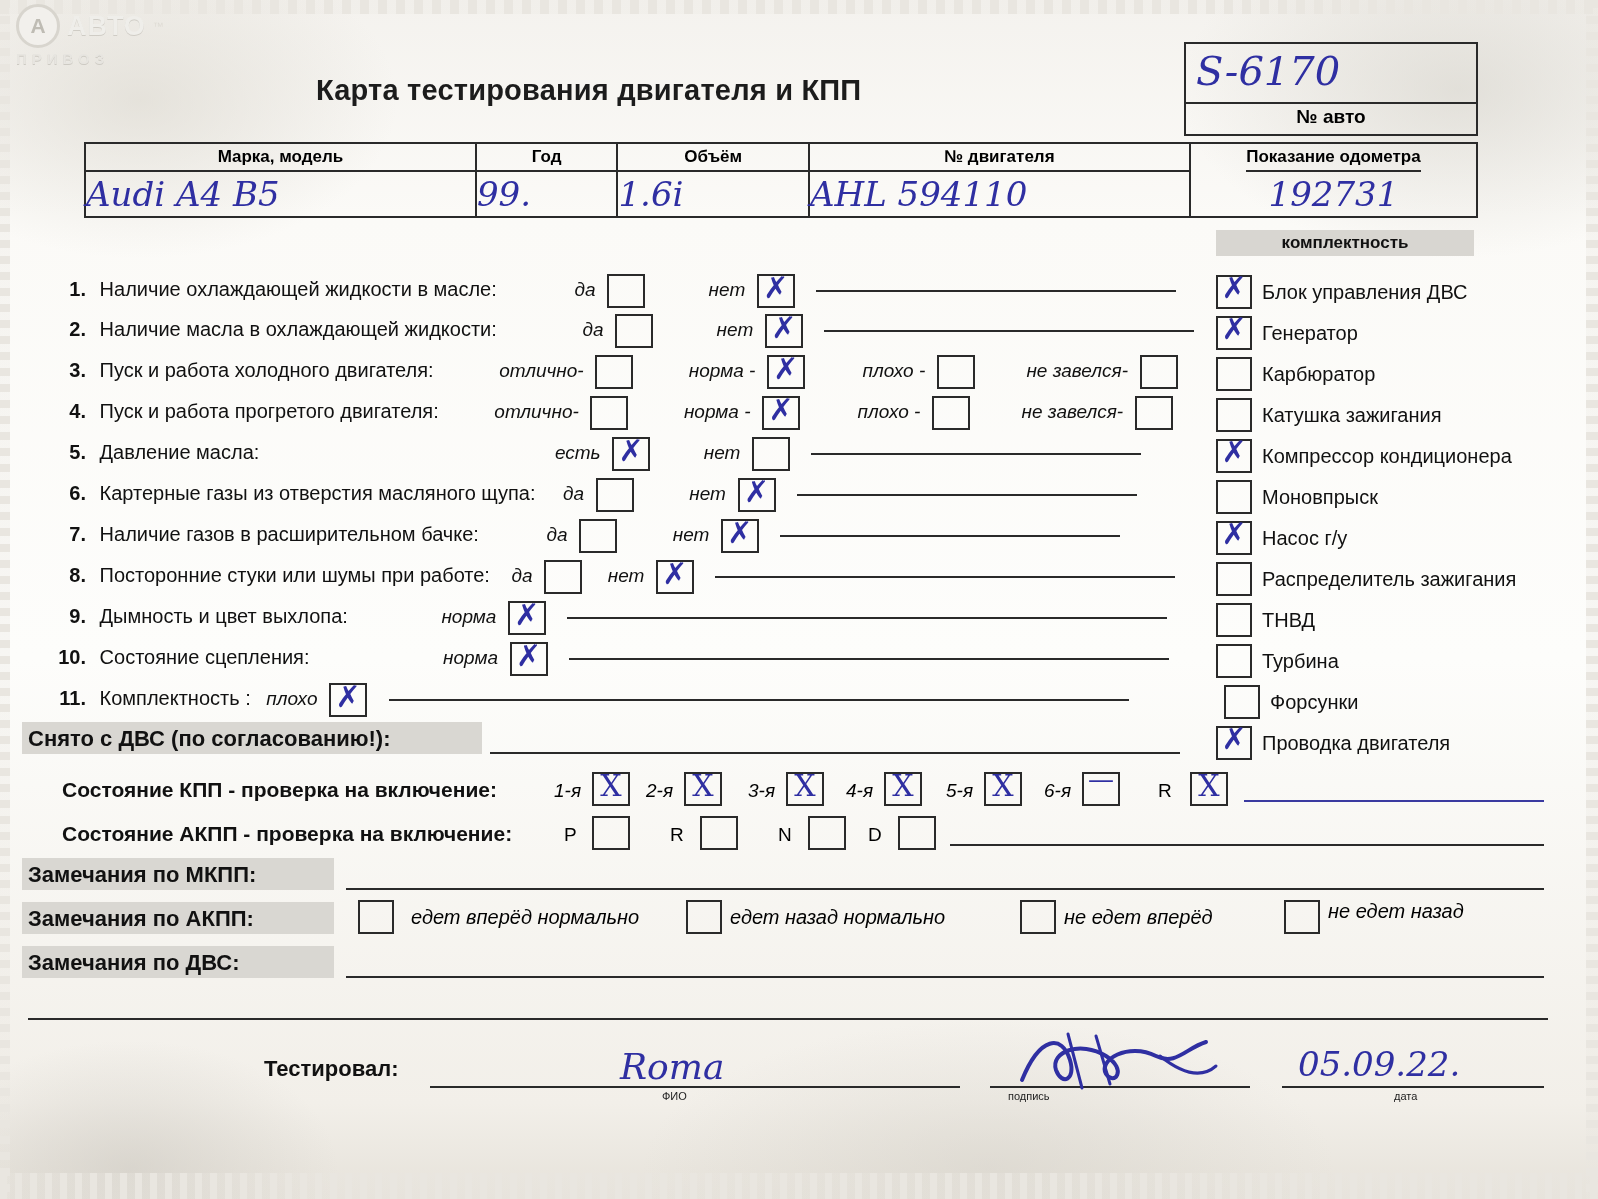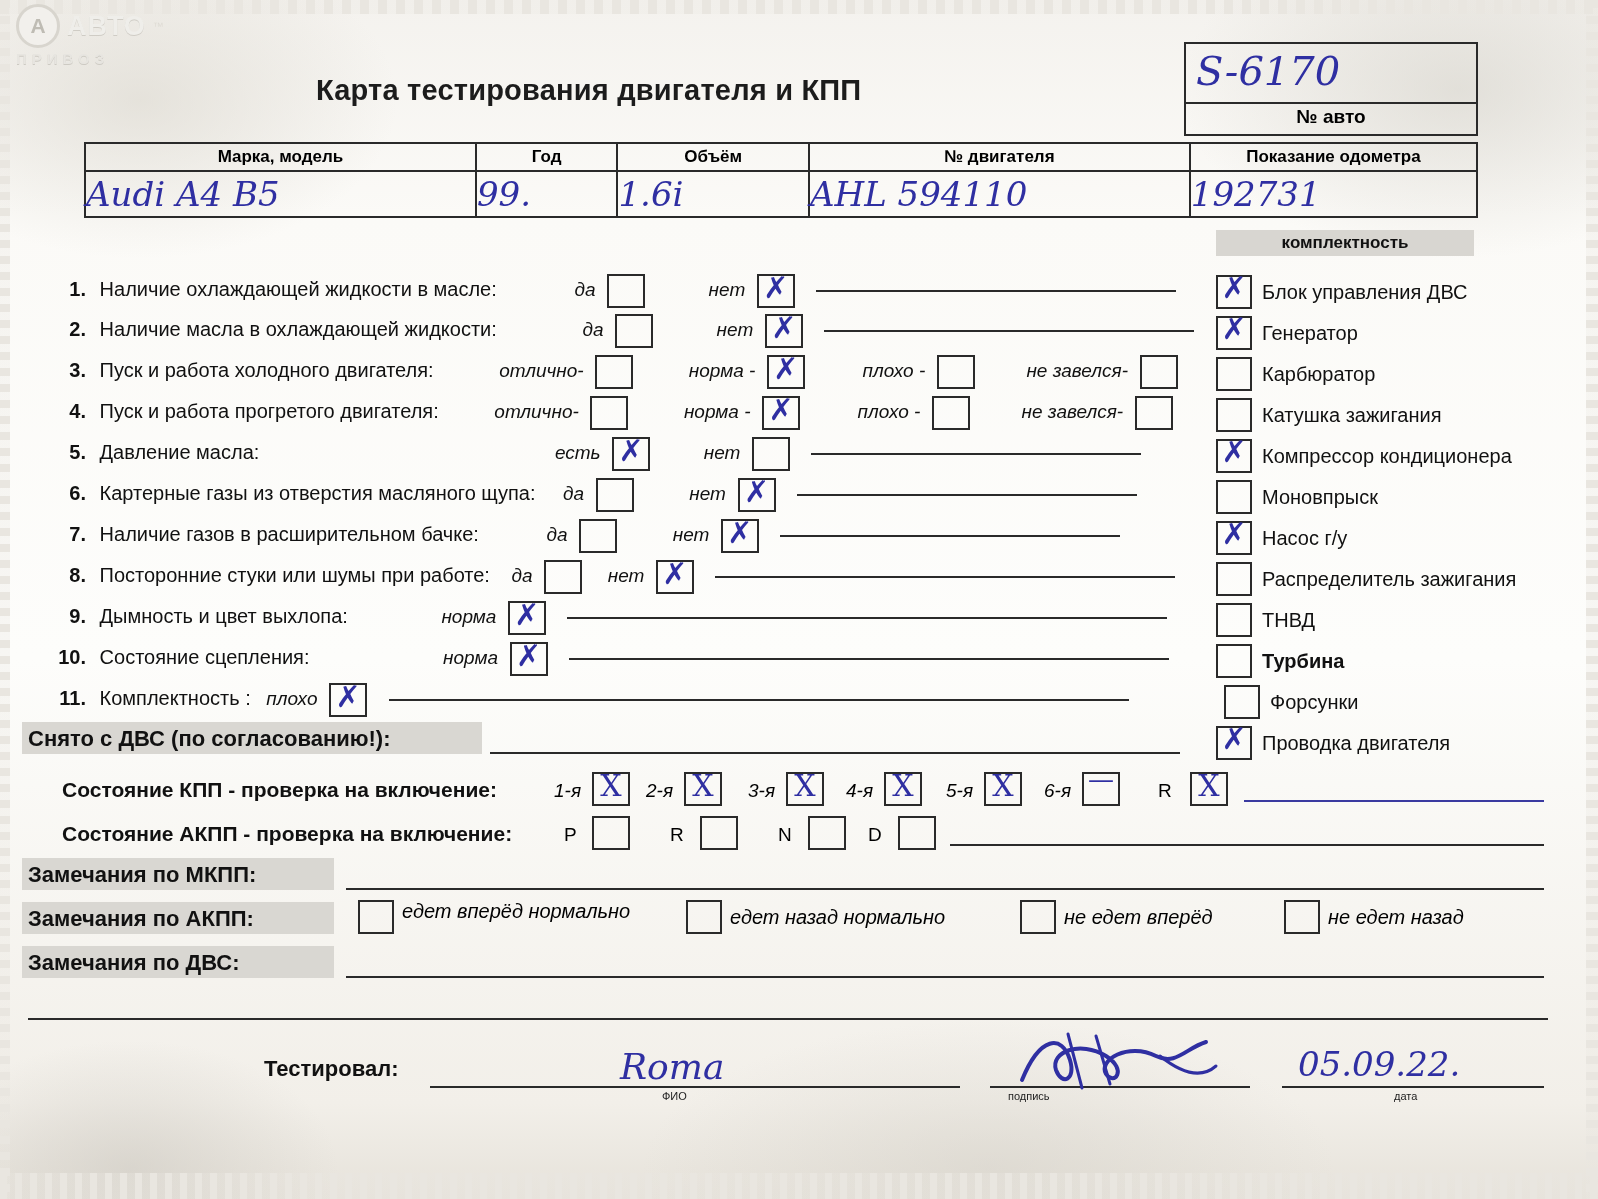--- a/index.html
+++ b/index.html
@@ -48,21 +48,21 @@
   .codebox{position:absolute;left:1184px;top:42px;width:290px;height:58px;border:2px solid #2a2a2a;}
   .codeval{position:absolute;left:1196px;top:48px;font-size:40px;}
   .autonum{position:absolute;left:1184px;top:100px;width:290px;height:34px;border:2px solid #2a2a2a;border-top:none;display:flex;align-items:center;justify-content:center;font-size:19px;font-weight:bold;}
 
   
   .htbl{position:absolute;left:84px;top:142px;width:1390px;height:72px;border:2px solid #2a2a2a;display:flex;}
   .hcell{border-right:2px solid #2a2a2a;display:flex;flex-direction:column;}
   .hcell:last-child{border-right:none;}
   .hhead{height:26px;border-bottom:2px solid #2a2a2a;display:flex;align-items:center;justify-content:center;font-size:17px;font-weight:bold;}
   .hval{flex:1;display:flex;align-items:center;font-size:34px;}
-  .c1{width:390px;}.c2{width:140px;}.c3{width:190px;}.c4{width:380px;text-align:right;}.c5{width:286px;}
+  .c1{width:390px;}.c2{width:140px;}.c3{width:190px;}.c4{width:380px;text-align:right;}.c5{width:286px;align-items:center;}
 
   
   .kompl-head{position:absolute;left:1216px;top:230px;width:258px;height:26px;background:#d8d6d1;display:flex;align-items:center;justify-content:center;font-size:17px;font-weight:bold;color:#111;}
 
   
   .row{position:absolute;left:52px;font-size:20px;color:#111;white-space:nowrap;}
   .num{display:inline-block;width:34px;text-align:right;font-weight:bold;margin-right:8px;}
   .lbl{font-weight:500;}
   .opt{font-style:italic;color:#111;font-size:19px;}
   .box{display:inline-block;width:34px;height:30px;border:2px solid #2a2a2a;vertical-align:middle;position:relative;margin:0 6px;}
@@ -280,21 +280,21 @@
     <span>Насос г/у</span>
   </div>
   <div class="kitem" style="top:562px;">
     <span class="kbox"></span>
     <span>Распределитель зажигания</span>
   </div>
   <div class="kitem" style="top:603px;">
     <span class="kbox"></span>
     <span>ТНВД</span>
   </div>
-  <div class="kitem" style="top:644px;font-weight:bold;">
+  <div class="kitem" style="top:644px;">
     <span class="kbox"></span>
     <span>Турбина</span>
   </div>
   <div class="kitem" style="top:685px;padding-left:8px;">
     <span class="kbox"></span>
     <span>Форсунки</span>
   </div>
   <div class="kitem" style="top:726px;">
     <span class="kbox">
         <span class="x">✗</span>
@@ -348,33 +348,33 @@
   <div class="box" style="position:absolute;left:892px;top:816px;"></div>
   <div class="blackline" style="left:950px;top:844px;width:594px;"></div>
 
   <div class="grayband" style="left:22px;top:858px;width:312px;height:32px;"></div>
   <div class="sect" style="left:28px;top:862px;">Замечания по МКПП:</div>
   <div class="blackline" style="left:346px;top:888px;width:1198px;"></div>
 
   <div class="grayband" style="left:22px;top:902px;width:312px;height:32px;"></div>
   <div class="sect" style="left:28px;top:906px;">Замечания по АКПП:</div>
 
-  <div style="position:absolute;left:358px;top:900px;display:flex;align-items:flex-start;gap:8px;font-size:20px;font-style:italic;">
+  <div style="position:absolute;left:358px;top:900px;display:flex;align-items:center;gap:17px;font-size:20px;font-style:italic;">
     <span class="kbox"></span>
     <span>едет вперёд нормально</span>
   </div>
   <div style="position:absolute;left:686px;top:900px;display:flex;align-items:center;gap:8px;font-size:20px;font-style:italic;">
     <span class="kbox"></span>
     <span>едет назад нормально</span>
   </div>
   <div style="position:absolute;left:1020px;top:900px;display:flex;align-items:center;gap:8px;font-size:20px;font-style:italic;">
     <span class="kbox"></span>
     <span>не едет вперёд</span>
   </div>
-  <div style="position:absolute;left:1284px;top:900px;display:flex;align-items:center;gap:8px;font-size:20px;font-style:italic;">
+  <div style="position:absolute;left:1284px;top:900px;display:flex;gap:8px;font-size:20px;font-style:italic;">
     <span class="kbox"></span>
     <span>не едет назад</span>
   </div>
 
   <div class="grayband" style="left:22px;top:946px;width:312px;height:32px;"></div>
   <div class="sect" style="left:28px;top:950px;">Замечания по ДВС:</div>
   <div class="blackline" style="left:346px;top:976px;width:1198px;"></div>
 
   <div class="blackline" style="left:28px;top:1018px;width:1520px;"></div>
 

